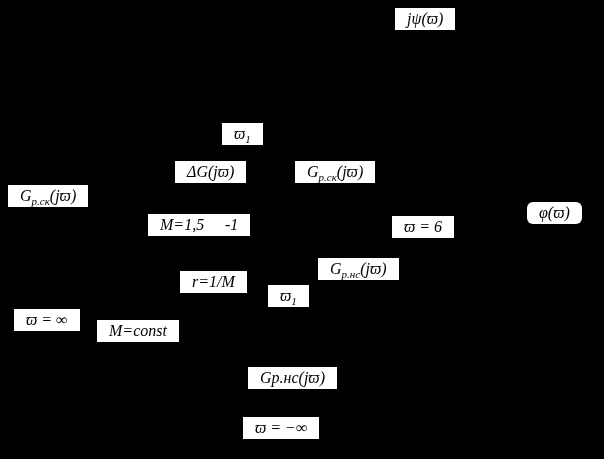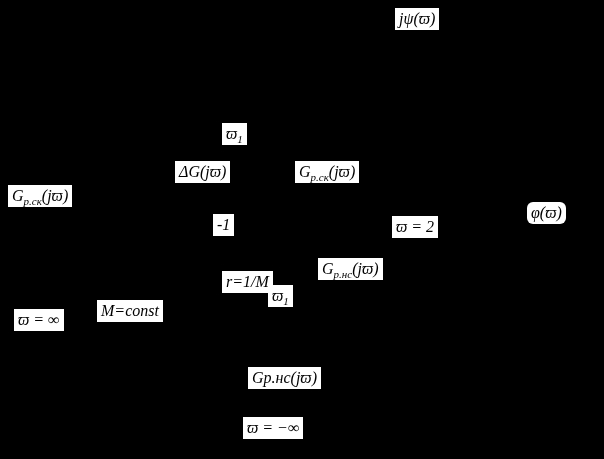--- a/index.html
+++ b/index.html
@@ -15,21 +15,21 @@
     overflow: hidden;
     font-family: "Liberation Serif", serif;
   }
   .lbl {
     position: absolute;
     background: #ffffff;
     color: #000000;
     font-style: italic;
     font-size: 16px;
     line-height: 20px;
-    padding: 1px 4px;
+    padding: 1px 12px;
     white-space: nowrap;
   }
   .lbl sub {
     font-size: 11px;
     font-style: italic;
     line-height: 0;
   }
 </style>
 </head>
 <body>
@@ -39,34 +39,35 @@
   <div class="lbl" style="left:395px; top:8px;"><span>jψ(ϖ)</span><sub></sub><span></span></div>
 
   <div class="lbl" style="left:222px; top:123px;"><span>ϖ</span><sub>1</sub><span></span></div>
 
   <div class="lbl" style="left:175px; top:161px;"><span>ΔG(jϖ)</span><sub></sub><span></span></div>
 
   <div class="lbl" style="left:295px; top:161px;"><span>G</span><sub>р.ск</sub><span>(jϖ)</span></div>
 
   <div class="lbl" style="left:8px; top:185px;"><span>G</span><sub>р.ск</sub><span>(jϖ)</span></div>
 
+  <div class="lbl" style="left:148px; top:214px;"><span>M=1,5</span><sub></sub><span></span></div>
 
   <div class="lbl" style="left:213px; top:214px;"><span>-1</span><sub></sub><span></span></div>
 
-  <div class="lbl" style="left:392px; top:216px;"><span>ϖ = 2</span><sub></sub><span></span></div>
+  <div class="lbl" style="left:392px; top:216px;"><span>ϖ = 6</span><sub></sub><span></span></div>
 
   <div class="lbl" style="left:527px; top:202px;border-radius:6px;"><span>φ(ϖ)</span><sub></sub><span></span></div>
 
   <div class="lbl" style="left:318px; top:258px;"><span>G</span><sub>р.нс</sub><span>(jϖ)</span></div>
 
-  <div class="lbl" style="left:180px; top:271px;margin-left:42px;"><span>r=1/M</span><sub></sub><span></span></div>
+  <div class="lbl" style="left:180px; top:271px;"><span>r=1/M</span><sub></sub><span></span></div>
 
   <div class="lbl" style="left:268px; top:285px;"><span>ϖ</span><sub>1</sub><span></span></div>
 
   <div class="lbl" style="left:14px; top:309px;"><span>ϖ = ∞</span><sub></sub><span></span></div>
 
-  <div class="lbl" style="left:97px; top:300px;"><span>M=const</span><sub></sub><span></span></div>
+  <div class="lbl" style="left:97px; top:320px;"><span>M=const</span><sub></sub><span></span></div>
 
   <div class="lbl" style="left:248px; top:367px;"><span>Gр.нс(jϖ)</span><sub></sub><span></span></div>
 
   <div class="lbl" style="left:243px; top:417px;"><span>ϖ = −∞</span><sub></sub><span></span></div>
 
 </div>
 
 </body></html>

